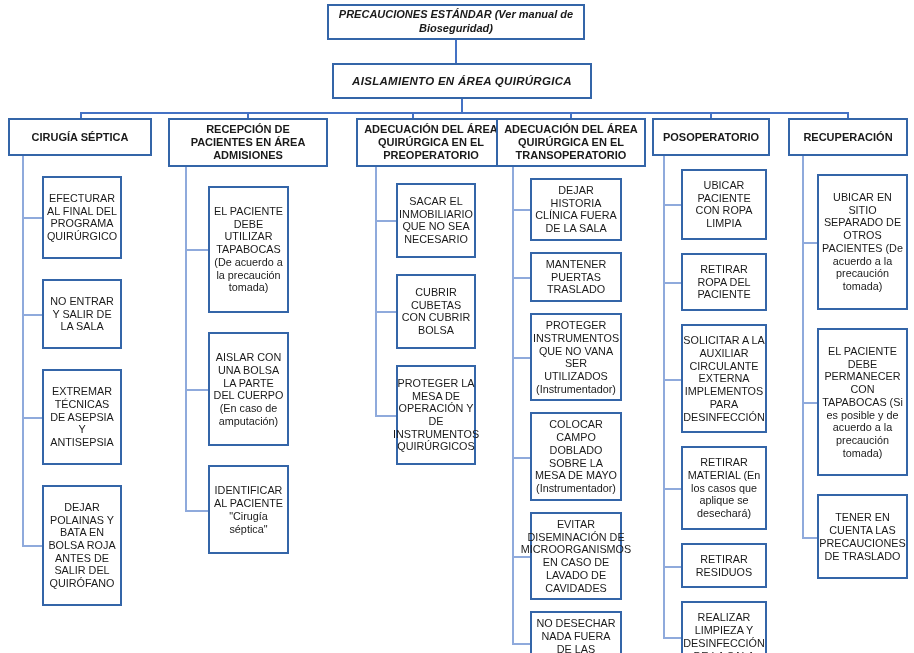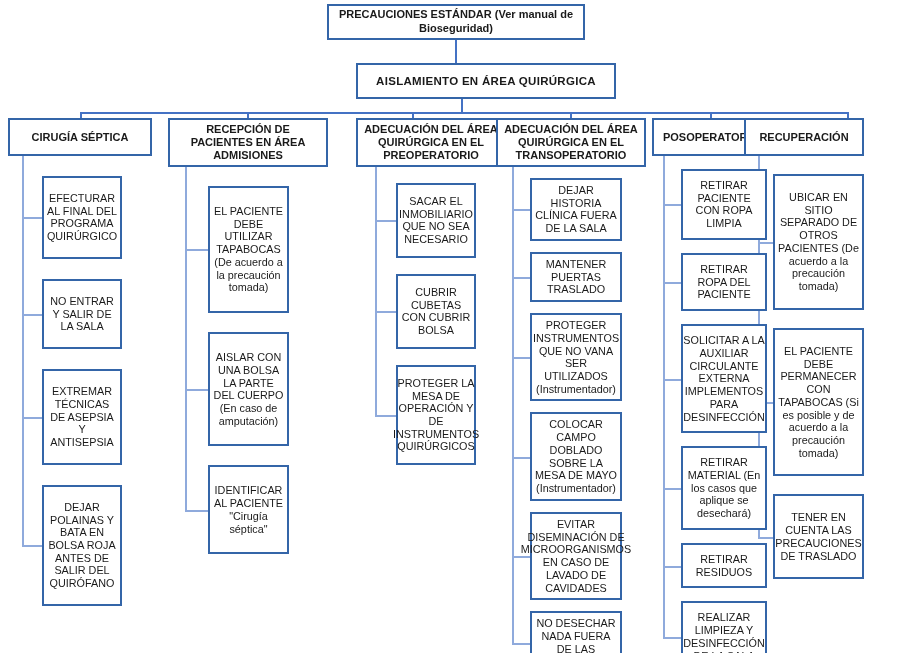--- a/index.html
+++ b/index.html
@@ -2,26 +2,26 @@
 <html><head>
 <meta charset="utf-8">
 <style>
   html,body { margin:0; padding:0; background:#ffffff; }
   #canvas {
     position:relative; width:914px; height:653px; background:#ffffff;
     font-family:"Liberation Sans", sans-serif; color:#1a1a1a; overflow:hidden;
   }
   .fbox {
     box-sizing:border-box; background:#ffffff; border:2px solid #3465a8;
-    display:flex; align-items:center; justify-content:center; text-align:center;
+    display:flex; align-items:center; justify-content:center; text-align:center;font-style:italic;
   }
   .rootbox { position:absolute; left:327px; top:4px; width:258px; min-height:36px;
     font-weight:bold; font-size:11px; line-height:1.25; padding:2px 8px; }
   .l2box  { position:absolute; left:332px; top:63px; width:260px; min-height:36px;
-    font-weight:bold; font-size:11.5px; letter-spacing:.3px; padding:2px 8px;margin-left:24px; }
+    font-weight:bold; font-size:11.5px; letter-spacing:.3px; padding:2px 8px; }
   .line { position:absolute; background:#4472c4; }
   .col { position:absolute; top:118px; }
   .header {
     box-sizing:border-box; width:100%; min-height:38px; border:2px solid #3465a8;
     display:flex; align-items:center; justify-content:center; text-align:center;
     font-weight:bold; font-size:11px; line-height:1.18; padding:3px 4px; background:#fff;
   }
   .items { margin-left:var(--bx); }
   .item { position:relative; margin-top:var(--gap); padding-left:var(--stub); }
   .item::before { content:""; position:absolute; left:0; top:calc(-1 * var(--gap));
@@ -33,21 +33,21 @@
     position:relative; z-index:1; box-sizing:border-box; width:var(--bw);
     border:2px solid #3465a8; background:#fff; padding:var(--pad) 2px;
     display:flex; align-items:center; justify-content:center; text-align:center;
     font-size:10.8px; line-height:1.18;
   }
   .c1 { left:8px;   width:144px; --bx:14px; --stub:20px; --bw:80px; --gap:20px; --pad:14px; }
   .c2 { left:168px; width:160px; --bx:17px; --stub:23px; --bw:81px; --gap:19px; --pad:17px; }
   .c3 { left:356px; width:150px; --bx:19px; --stub:21px; --bw:80px; --gap:16px; --pad:10px; }
   .c4 { left:496px; width:150px; --bx:16px; --stub:18px; --bw:92px; --gap:11px; --pad:4px; }
   .c5 { left:652px; width:118px; --bx:11px; --stub:18px; --bw:86px; --gap:13px; --pad:8px; }
-  .c6 { left:744px; width:120px; --bx:14px; --stub:15px; --bw:91px; --gap:18px; --pad:15px; }
+  .c6 { left:788px; width:120px; --bx:14px; --stub:15px; --bw:91px; --gap:18px; --pad:15px; }
 </style>
 </head>
 <body>
 
 <div id="canvas">
 
   <div class="fbox rootbox">PRECAUCIONES ESTÁNDAR (Ver manual de Bioseguridad)</div>
   <div class="fbox l2box">AISLAMIENTO  EN ÁREA QUIRÚRGICA</div>
 
   <div class="line" style="left:455px; top:40px; width:2px; height:23px;"></div>
@@ -129,21 +129,21 @@
       <div class="item">
           <div class="box">NO DESECHAR NADA FUERA DE LAS CUBETAS</div>
         </div>
     </div>
   </div>
 
   <div class="col c5">
     <div class="header">POSOPERATORIO</div>
     <div class="items">
       <div class="item">
-          <div class="box">RETIRAR PACIENTE CON ROPA LIMPIA</div>
+          <div class="box">UBICAR PACIENTE CON ROPA LIMPIA</div>
         </div>
       <div class="item">
           <div class="box">RETIRAR ROPA DEL PACIENTE</div>
         </div>
       <div class="item">
           <div class="box">SOLICITAR A LA AUXILIAR CIRCULANTE EXTERNA IMPLEMENTOS PARA DESINFECCIÓN</div>
         </div>
       <div class="item">
           <div class="box">RETIRAR MATERIAL (En los casos que aplique se desechará)</div>
         </div>

